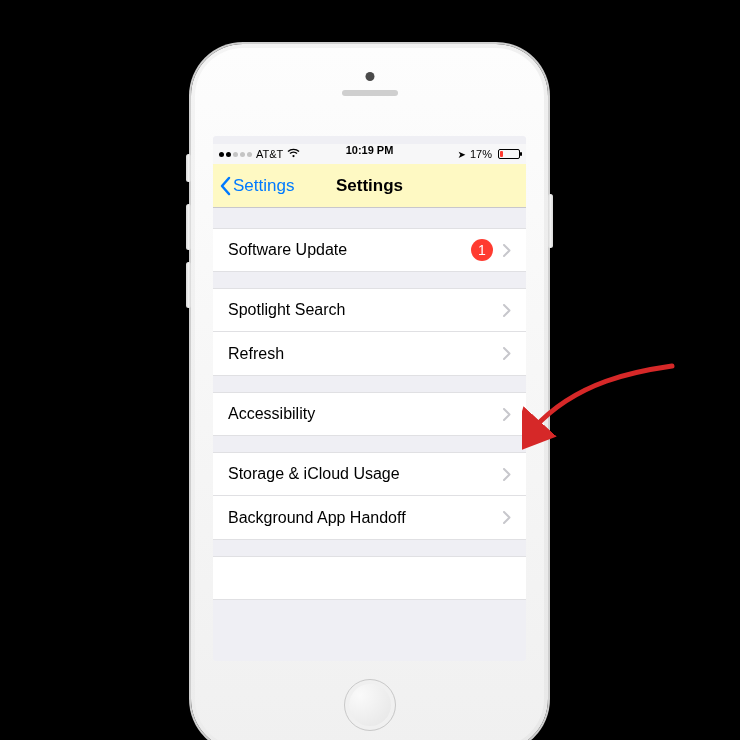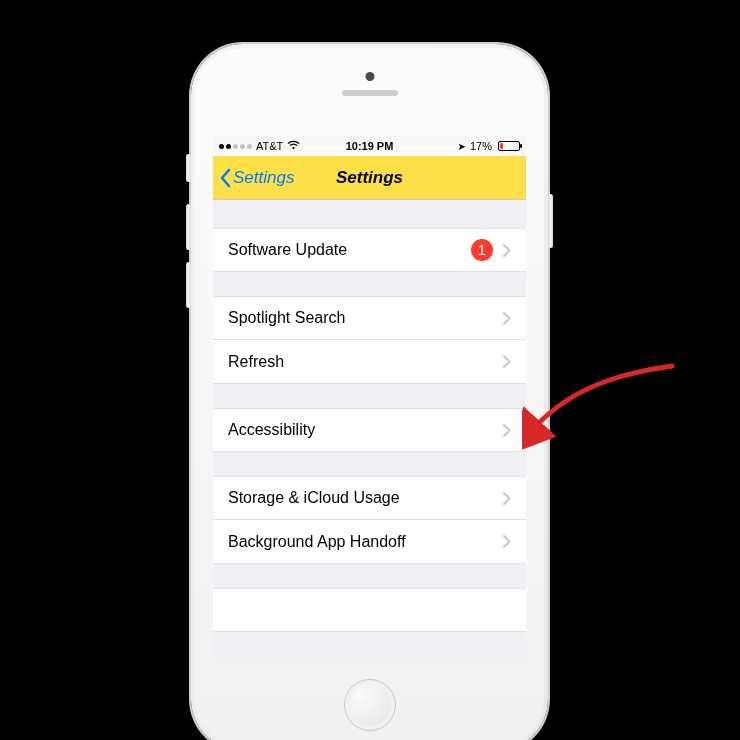--- a/index.html
+++ b/index.html
@@ -64,66 +64,65 @@
     background: #efeff4;
     overflow: hidden;
     border-radius: 3px;
   }
 
   
   .status-bar {
     height: 20px;
     background: #f7f7f8;
     display: flex;
-    align-items: center;
     font-size: 11px;
     font-weight: 500;
     color: #000;
     padding: 0 6px;
+    margin-top: 8px;
   }
   .status-left, .status-right { display:flex; align-items:center; gap:4px; }
   .status-left { flex: 1; }
   .status-center { flex: 0 0 auto; font-weight: 600; }
   .status-right { flex: 1; justify-content: flex-end; }
   .signal-dots { display:flex; gap:2px; align-items:center; }
   .signal-dots span { width:5px; height:5px; border-radius:50%; background:#c4c4c4; }
   .signal-dots span.on { background:#000; }
   .wifi { font-size:12px; line-height:1; }
   .battery {
     display:inline-block; width:22px; height:10px; border:1px solid #000; border-radius:2px;
     position: relative; margin-left:2px;
   }
   .battery::after { content:""; position:absolute; right:-3px; top:2px; width:2px; height:4px; background:#000; border-radius:1px; }
   .battery-fill { position:absolute; left:1px; top:1px; bottom:1px; width:17%; background:#ff3b30; border-radius:1px; }
   .loc-arrow { font-size:10px; }
 
   
   .nav-bar {
     height: 44px;
-    background: #fde047;
+    background: #fef9c3;
     border-bottom: 1px solid #c8c7cc;
     display:flex; align-items:center;
     position:relative;
-    font-style:italic;
   }
   .nav-back {
     display:flex; align-items:center;
     color:#007aff; font-size:17px;
     padding-left:6px; gap:2px;
     cursor:pointer;
   }
   .nav-title {
     position:absolute; left:0; right:0; text-align:center;
     font-size:17px; font-weight:600; color:#000;
     pointer-events:none;
   }
 
   
   .list { position:absolute; top:64px; left:0; right:0; bottom:0; overflow:hidden; }
-  .group { margin-top: 24px; }
+  .group { margin-top: 16px; }
   .group:first-child { margin-top: 28px; }
   .row {
     background:#fff;
     height:44px;
     display:flex; align-items:center;
     padding: 0 15px;
     border-bottom: 1px solid #e0e0e3;
     font-size:16px; color:#000;
     position:relative;
     cursor:pointer;

